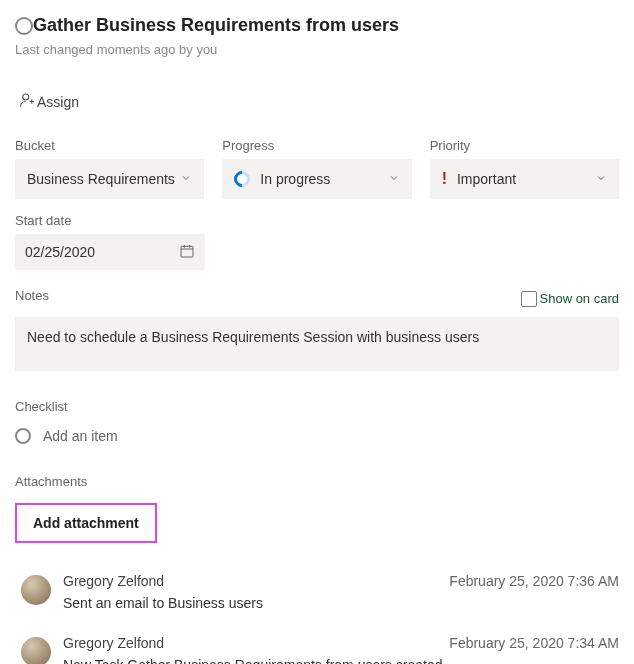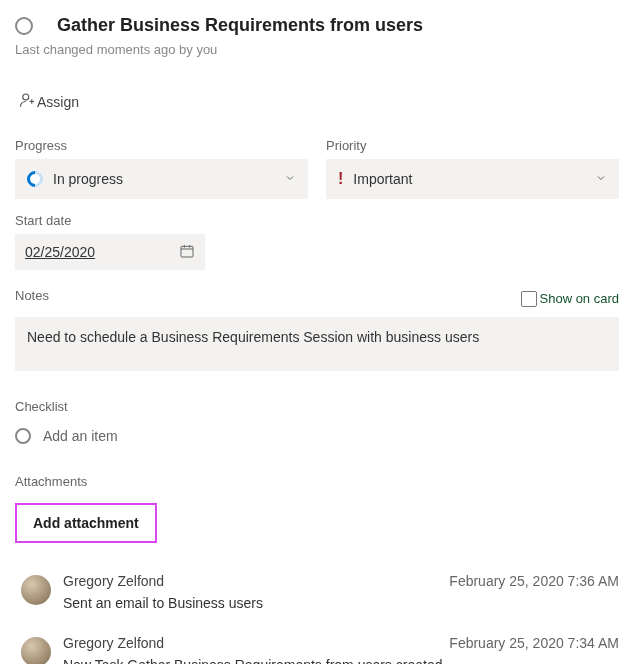--- a/index.html
+++ b/index.html
@@ -5,21 +5,21 @@
   * { box-sizing: border-box; }
   body {
     margin: 0;
     padding: 15px 15px 15px 15px;
     font-family: "Segoe UI", Arial, sans-serif;
     font-size: 14px;
     color: #333;
     background: #fff;
     width: 634px;
   }
-  .header-row { display: flex; align-items: center; gap: 24px; }
+  .header-row { display: flex; align-items: center; gap: 0; }
   .complete-circle {
     width: 18px; height: 18px; border: 2px solid #888; border-radius: 50%;
     flex-shrink: 0;
   }
   .task-title { font-size: 18px; font-weight: 600; color: #222; }
   .subtitle { color: #888; font-size: 13px; margin-top: 6px; margin-bottom: 28px; }
   .assign-row {
     display: flex; align-items: center; padding: 6px 0 4px 4px;
     margin-bottom: 22px; cursor: pointer;
   }
@@ -38,21 +38,21 @@
     width: 16px; height: 16px; border-radius: 50%;
     border: 3px solid #0078d4; border-top-color: #c7e0f4;
     border-right-color: #c7e0f4; transform: rotate(45deg);
     background: #fff;
   }
   .priority-mark { color: #a4262c; font-weight: bold; font-size: 16px; }
   .dates-row { display: flex; gap: 18px; margin-bottom: 18px; }
   .date-field { flex: 0 0 190px; }
   .date-input {
     background: #f3f2f1; height: 36px; display: flex; align-items: center;
-    justify-content: space-between; padding: 0 10px; cursor: pointer; text-decoration: underline;
+    justify-content: space-between; padding: 0 10px; cursor: pointer;
   }
   .cal-icon { color: #666; }
   .notes-head {
     display: flex; justify-content: space-between; align-items: center;
     margin-bottom: 8px;
   }
   .show-card { display: flex; align-items: center; gap: 3px; color: #14532d; font-size: 13px; }
   .chk-box {
     width: 16px; height: 16px; border: 1px solid #777; border-radius: 2px;
     cursor: pointer;
@@ -111,20 +111,31 @@
       <path d="M2 21c0-4 3-7 7-7"></path>
       <line x1="17" y1="11" x2="17" y2="17"></line>
       <line x1="14" y1="14" x2="20" y2="14"></line>
     </svg>
   </span>
   <span class="assign-label">Assign</span>
 </div>
 
 
 <div class="fields-row">
+  <div class="field">
+    <div class="field-label">Bucket</div>
+    <div class="select">
+      <span>Business Requirements</span>
+      <span class="chev">
+        <svg width="12" height="12" viewBox="0 0 24 24" fill="none" stroke="#666" stroke-width="2">
+            <polyline points="6 9 12 15 18 9"></polyline>
+          </svg>
+      </span>
+    </div>
+  </div>
   <div class="field">
     <div class="field-label">Progress</div>
     <div class="select">
       <div class="select-left">
         <span class="progress-ring"></span>
         <span>In progress</span>
       </div>
       <span class="chev">
         <svg width="12" height="12" viewBox="0 0 24 24" fill="none" stroke="#666" stroke-width="2">
             <polyline points="6 9 12 15 18 9"></polyline>

